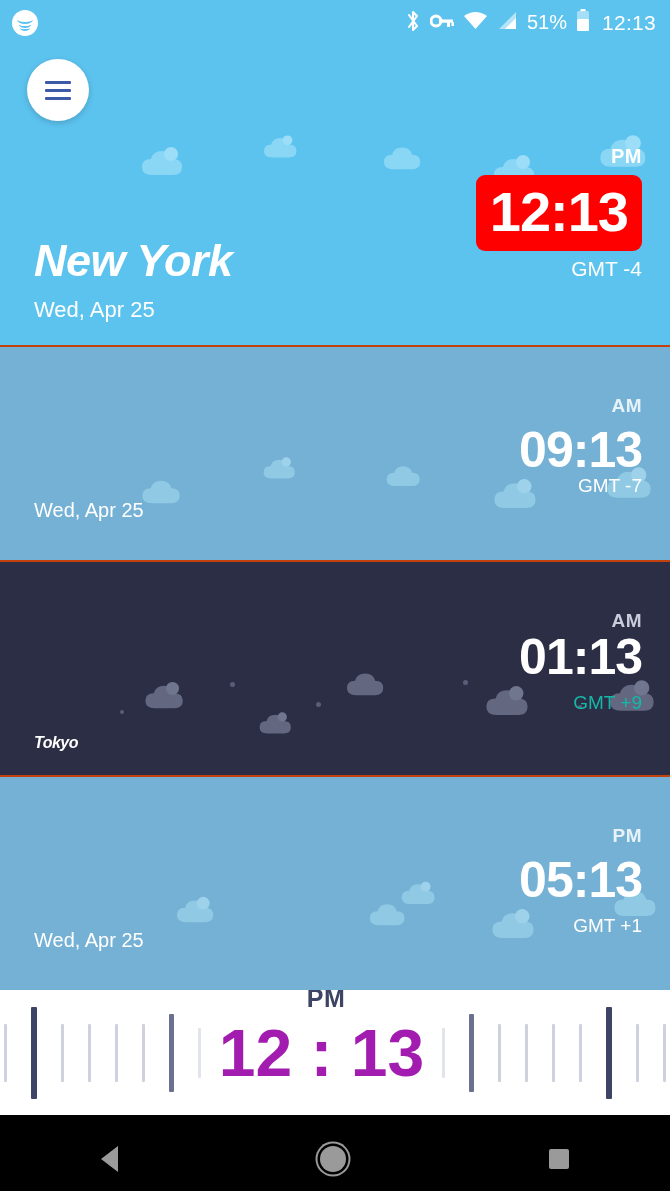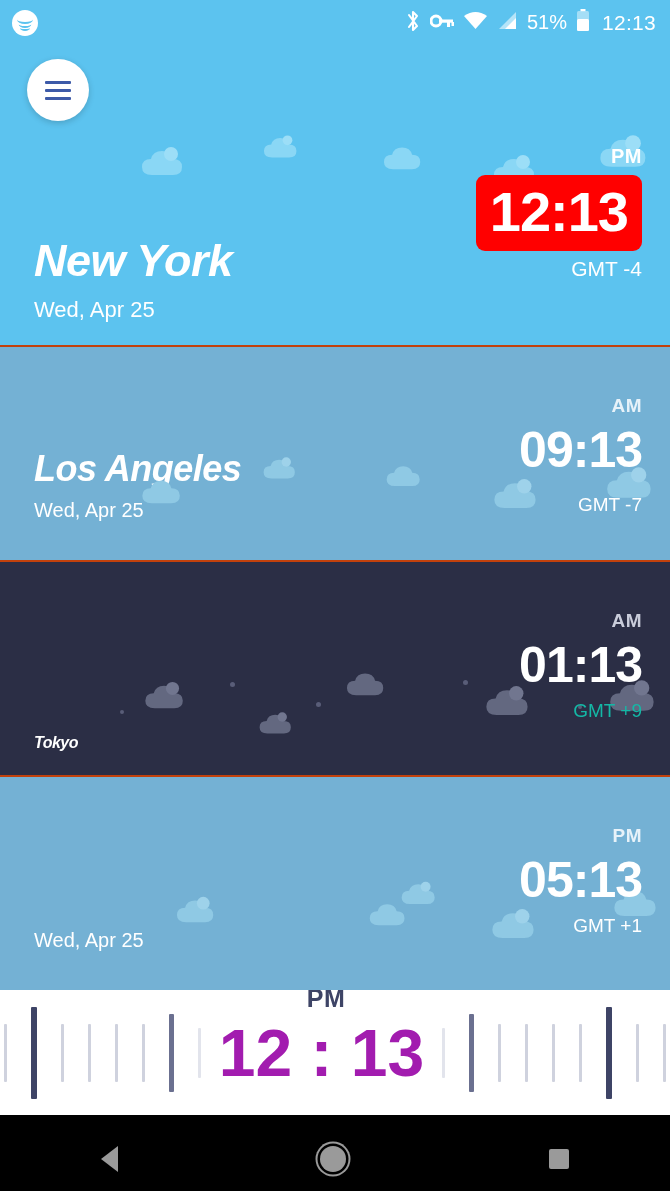--- a/index.html
+++ b/index.html
@@ -267,25 +267,24 @@
       <div class="cloud" style="left:605px;top:118px;">
         <svg width="50" height="35" viewBox="0 0 46 32">
             <path d="M12 30 Q2 30 2 22 Q2 14 11 14 Q13 6 22 6 Q31 6 33 14 Q42 14 42 22 Q42 30 33 30 Z" fill="#8fc9e4"></path>
             <circle cx="31" cy="9" r="7" fill="#9ed2ea"></circle>
           </svg>
       </div>
 
       <div class="right-col" style="top:48px;">
         <div class="ampm">AM</div>
         <div class="bigtime" style="margin-top:8px;">09:13</div>
-        <div class="gmt" style="margin-top:19px;">GMT -7</div>
+        <div class="gmt" style="margin-top:0;">GMT -7</div>
       </div>
 
       <div class="hero-row" style="bottom:38px;">
-        <div class="city">Los Angeles</div>
         <div class="date">Wed, Apr 25</div>
       </div>
     </div>
 
     <div class="card card-night night">
       <div class="cloud" style="left:143px;top:118px;">
         <svg width="44" height="30" viewBox="0 0 46 32">
             <path d="M12 30 Q2 30 2 22 Q2 14 11 14 Q13 6 22 6 Q31 6 33 14 Q42 14 42 22 Q42 30 33 30 Z" fill="#636880"></path>
             <circle cx="31" cy="9" r="7" fill="#71768f"></circle>
           </svg>
@@ -314,21 +313,21 @@
           </svg>
       </div>
       <span class="star" style="left:230px;top:120px;width:5px;height:5px;"></span>
       <span class="star" style="left:316px;top:140px;width:5px;height:5px;"></span>
       <span class="star" style="left:463px;top:118px;width:5px;height:5px;"></span>
       <span class="star" style="left:578px;top:143px;width:4px;height:4px;"></span>
       <span class="star" style="left:120px;top:148px;width:4px;height:4px;"></span>
 
       <div class="right-col" style="top:48px;">
         <div class="ampm">AM</div>
-        <div class="bigtime" style="margin-top:8px;">01:13</div>
+        <div class="bigtime" style="">01:13</div>
         <div class="gmt" style="margin-top:10px;">GMT +9</div>
       </div>
 
       <div class="hero-row" style="bottom:24px;">
         <div class="city">Tokyo</div>
       </div>
     </div>
 
     <div class="card card-sub sub">
       <div class="cloud" style="left:175px;top:118px;">

